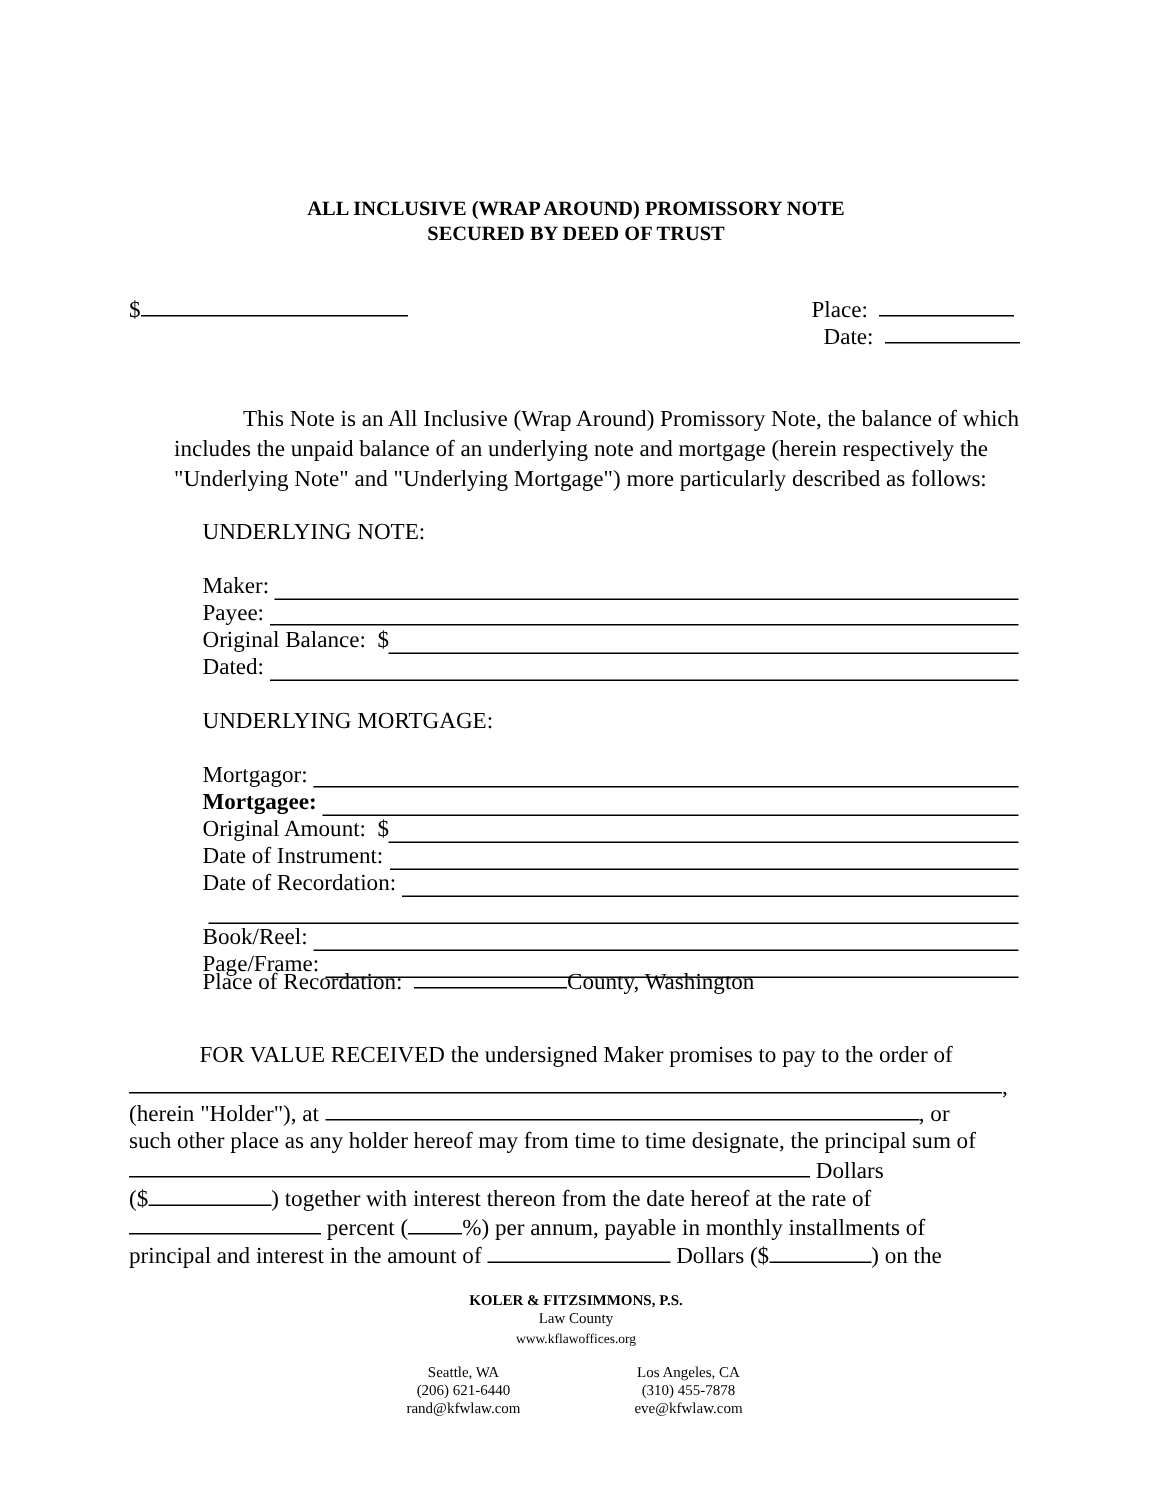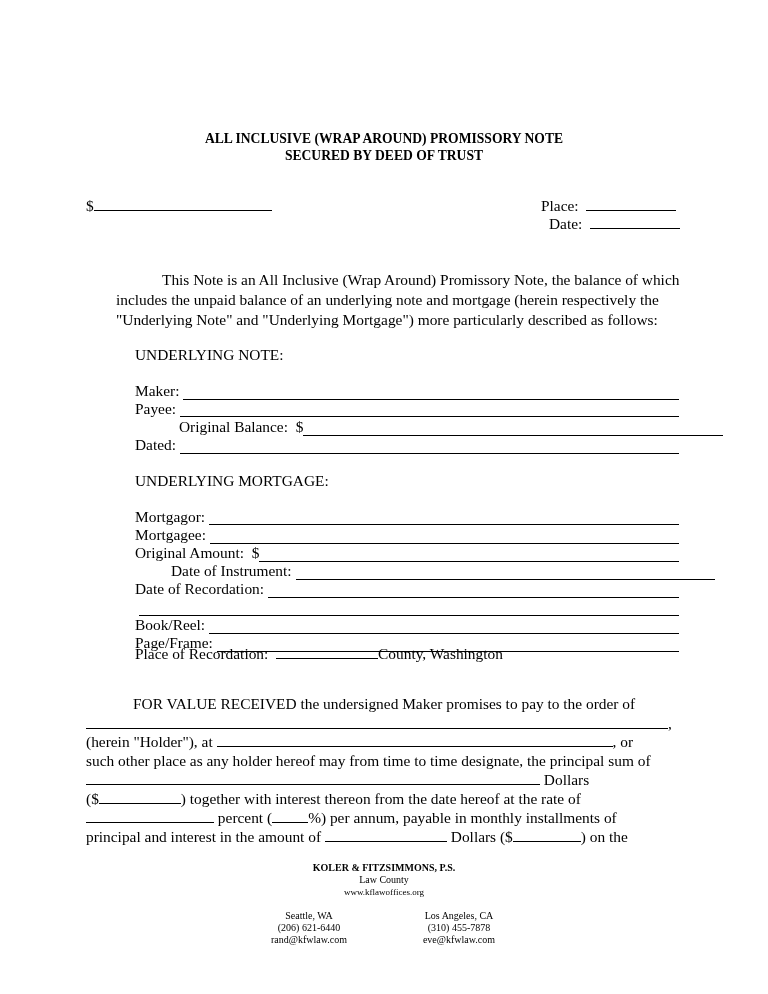--- a/index.html
+++ b/index.html
@@ -45,44 +45,44 @@
 <div class="abs" style="left:135px; top:346px; line-height:18px;">UNDERLYING NOTE:</div>
 
 <div class="fieldrow" style="top:382px;">
   <span class="lbl">Maker:</span>
     <span class="line"></span>
 </div>
 <div class="fieldrow" style="top:400px;align-items:center;">
   <span class="lbl">Payee:</span>
     <span class="line"></span>
 </div>
-<div class="fieldrow" style="top:418px;margin-left:44px;">
+<div class="fieldrow" style="top:418px;">
   <span class="lbl">Original Balance:  $</span>
     <span class="line nogap"></span>
 </div>
 <div class="fieldrow" style="top:436px;">
   <span class="lbl">Dated:</span>
     <span class="line thick"></span>
 </div>
 
 <div class="abs" style="left:135px; top:472px; line-height:18px;">UNDERLYING MORTGAGE:</div>
 
 <div class="fieldrow" style="top:508px;align-items:center;">
   <span class="lbl">Mortgagor:</span>
     <span class="line thick"></span>
 </div>
-<div class="fieldrow" style="top:526px;">
+<div class="fieldrow" style="top:526px;font-weight:bold;">
   <span class="lbl">Mortgagee:</span>
     <span class="line"></span>
 </div>
 <div class="fieldrow" style="top:544px;">
   <span class="lbl">Original Amount:  $</span>
     <span class="line nogap"></span>
 </div>
-<div class="fieldrow" style="top:562px;margin-left:36px;">
+<div class="fieldrow" style="top:562px;">
   <span class="lbl">Date of Instrument:</span>
     <span class="line"></span>
 </div>
 <div class="fieldrow" style="top:580px;">
   <span class="lbl">Date of Recordation:</span>
     <span class="line thick"></span>
 </div>
 <div class="fieldrow" style="top:598px;">
     <span class="line"></span>
 </div>

